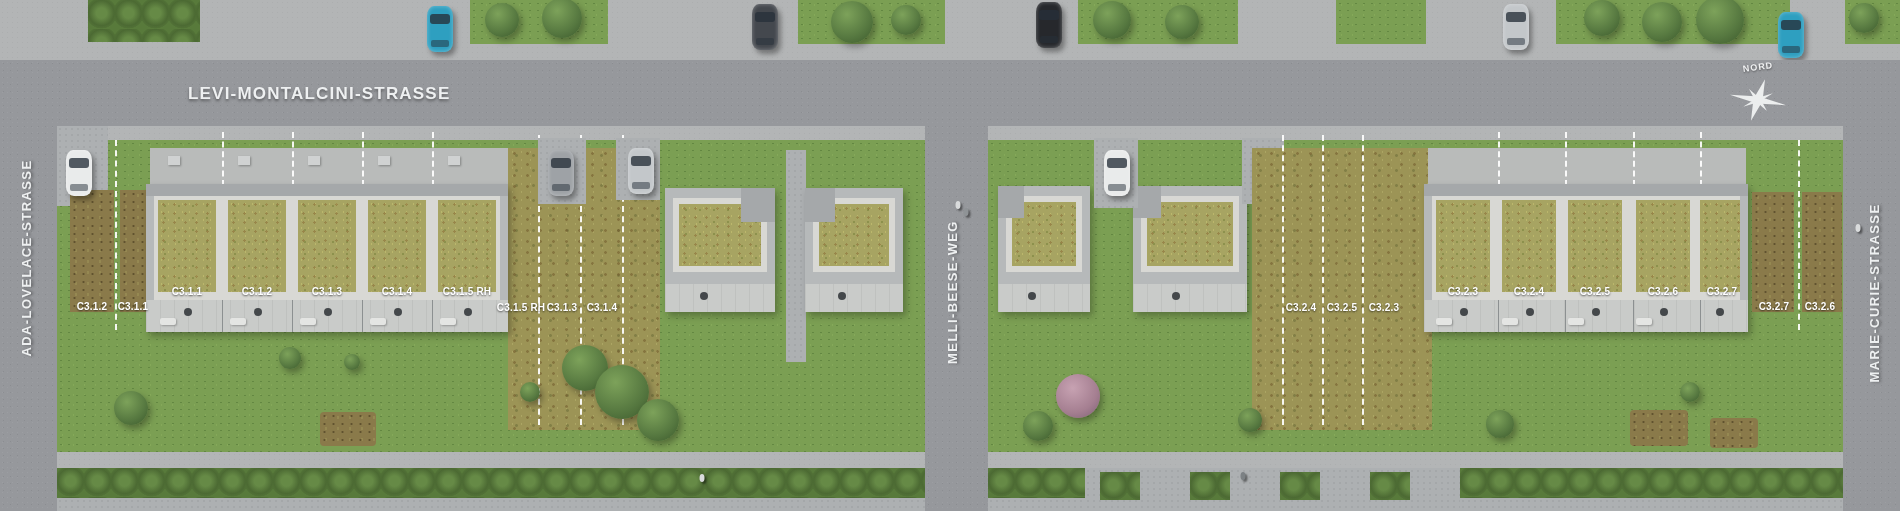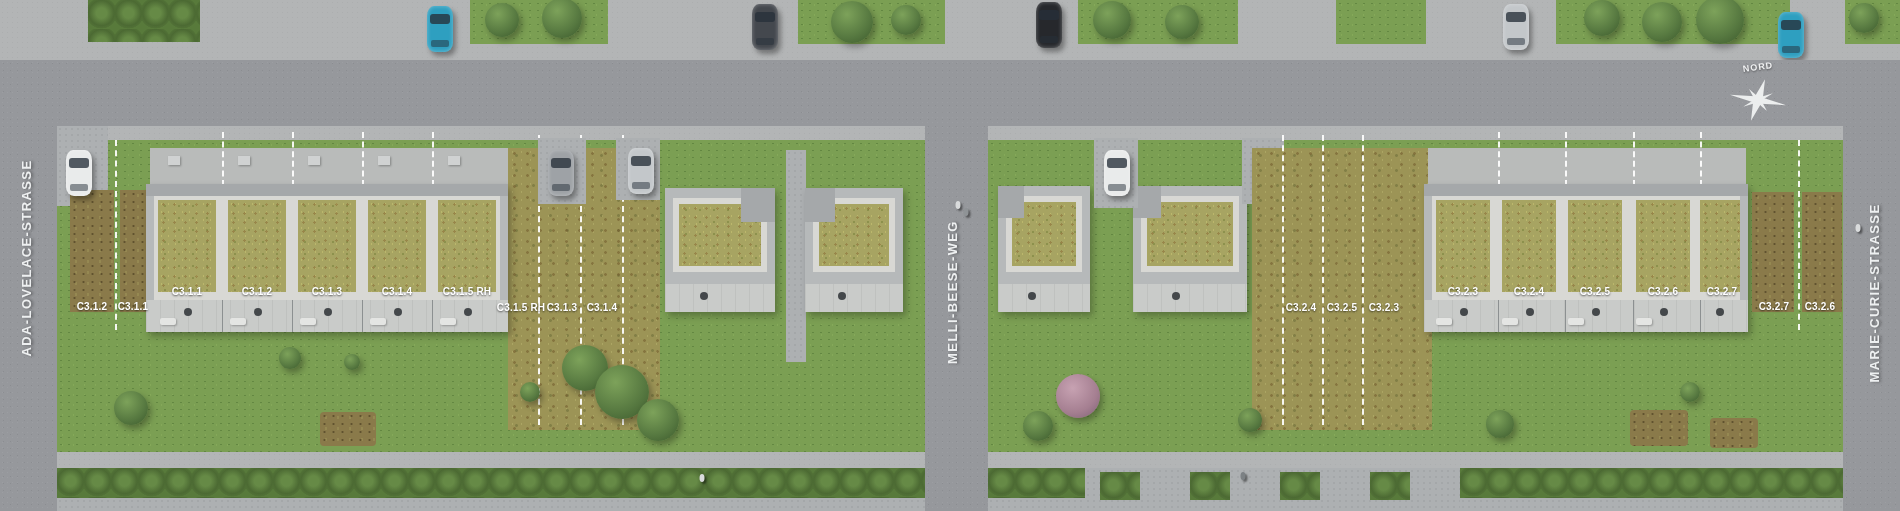--- a/index.html
+++ b/index.html
@@ -323,20 +323,21 @@
   <div class="abs lbl" style="left:1342px;top:307px">C3.2.5</div>
   <div class="abs lbl" style="left:1384px;top:307px">C3.2.3</div>
   <div class="abs lbl" style="left:1463px;top:291px">C3.2.3</div>
   <div class="abs lbl" style="left:1529px;top:291px">C3.2.4</div>
   <div class="abs lbl" style="left:1595px;top:291px">C3.2.5</div>
   <div class="abs lbl" style="left:1663px;top:291px">C3.2.6</div>
   <div class="abs lbl" style="left:1722px;top:291px">C3.2.7</div>
   <div class="abs lbl" style="left:1774px;top:306px">C3.2.7</div>
   <div class="abs lbl" style="left:1820px;top:306px">C3.2.6</div>
 
+  <div class="abs street-lbl" style="left:188px;top:84px">LEVI-MONTALCINI-STRASSE</div>
   <div class="abs vlbl" style="left:26px;top:258px">ADA-LOVELACE-STRASSE</div>
   <div class="abs vlbl" style="left:952px;top:292px">MELLI-BEESE-WEG</div>
   <div class="abs vlbl" style="left:1874px;top:293px">MARIE-CURIE-STRASSE</div>
 
   <div class="abs compass" style="left:1722px;top:62px">
     <div class="nlabel">NORD</div>
     <div class="star">
       <div class="p4"></div>
       <div class="p4 d"></div>
     </div>

